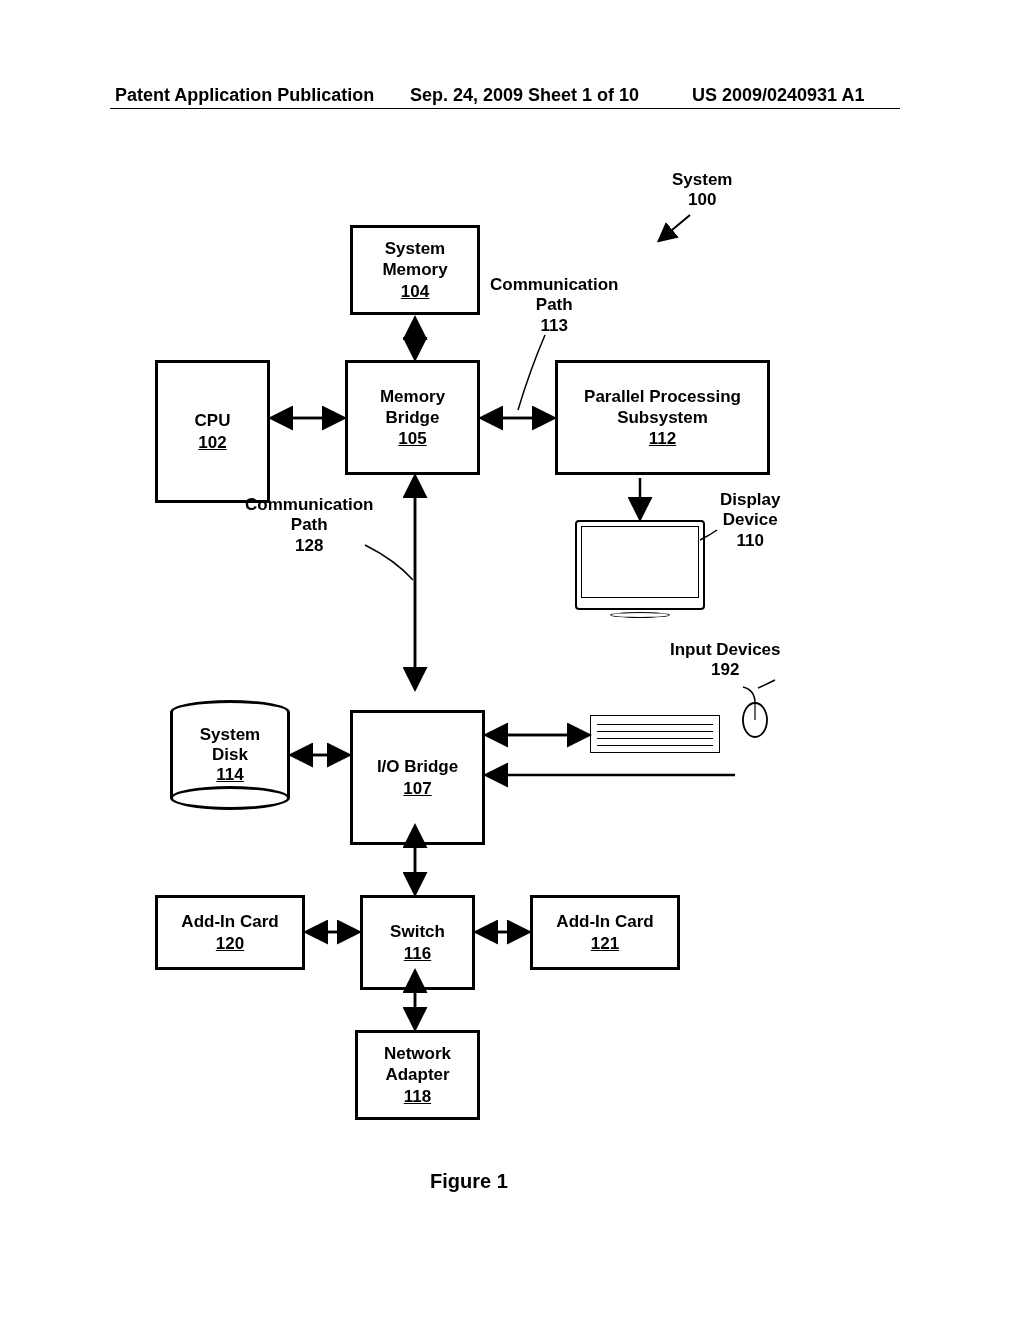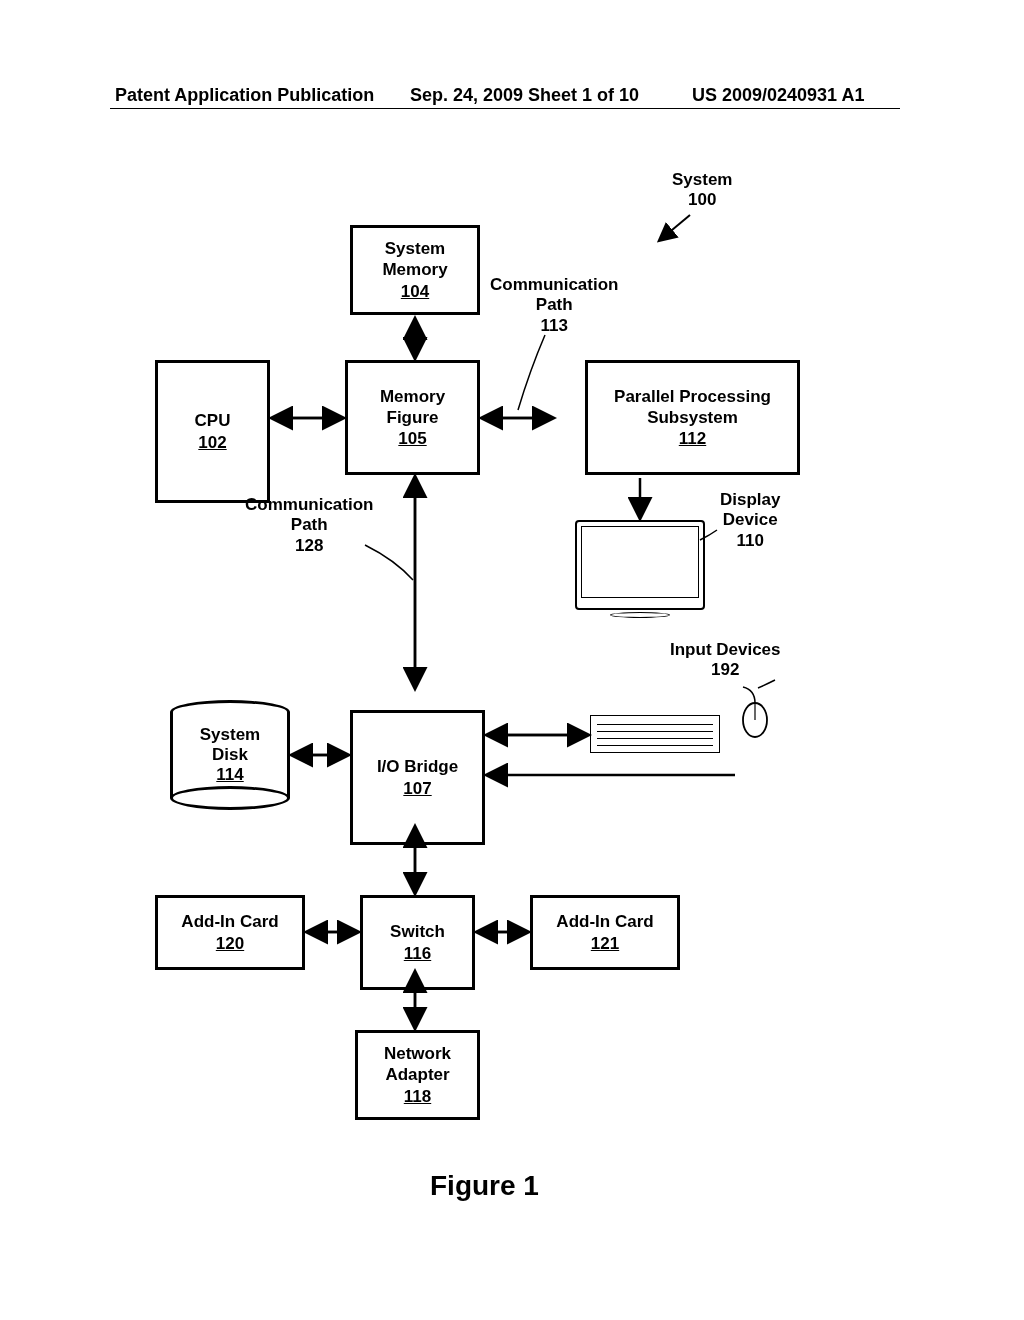--- a/index.html
+++ b/index.html
@@ -83,21 +83,21 @@
   svg.overlay {
     position: absolute;
     top: 0; left: 0;
     width: 1024px;
     height: 1100px;
     pointer-events: none;
   }
   .figcap {
     position: absolute;
     font-weight: bold;
-    font-size: 28px;
+    font-size: 20px;
   }
   .monitor {
     position: absolute;
   }
   .mon-screen {
     position: absolute;
     border: 2px solid #000;
     border-radius: 4px;
   }
   .mon-inner {
@@ -152,25 +152,25 @@
     <span>113</span>
   </div>
 
   <div class="box" style="left:155px; top:200px; width:115px; height:143px;">
     <span>CPU</span>
     <span class="num">102</span>
   </div>
 
   <div class="box" style="left:345px; top:200px; width:135px; height:115px;">
     <span>Memory</span>
-    <span>Figure</span>
+    <span>Bridge</span>
     <span class="num">105</span>
   </div>
 
-  <div class="box" style="left:555px; top:200px; width:215px; height:115px;margin-left:30px;">
+  <div class="box" style="left:555px; top:200px; width:215px; height:115px;">
     <span>Parallel Processing</span>
     <span>Subsystem</span>
     <span class="num">112</span>
   </div>
 
   <div class="label" style="left:245px; top:335px;">
     <span>Communication</span><br>
     <span>Path</span><br>
     <span>128</span>
   </div>

